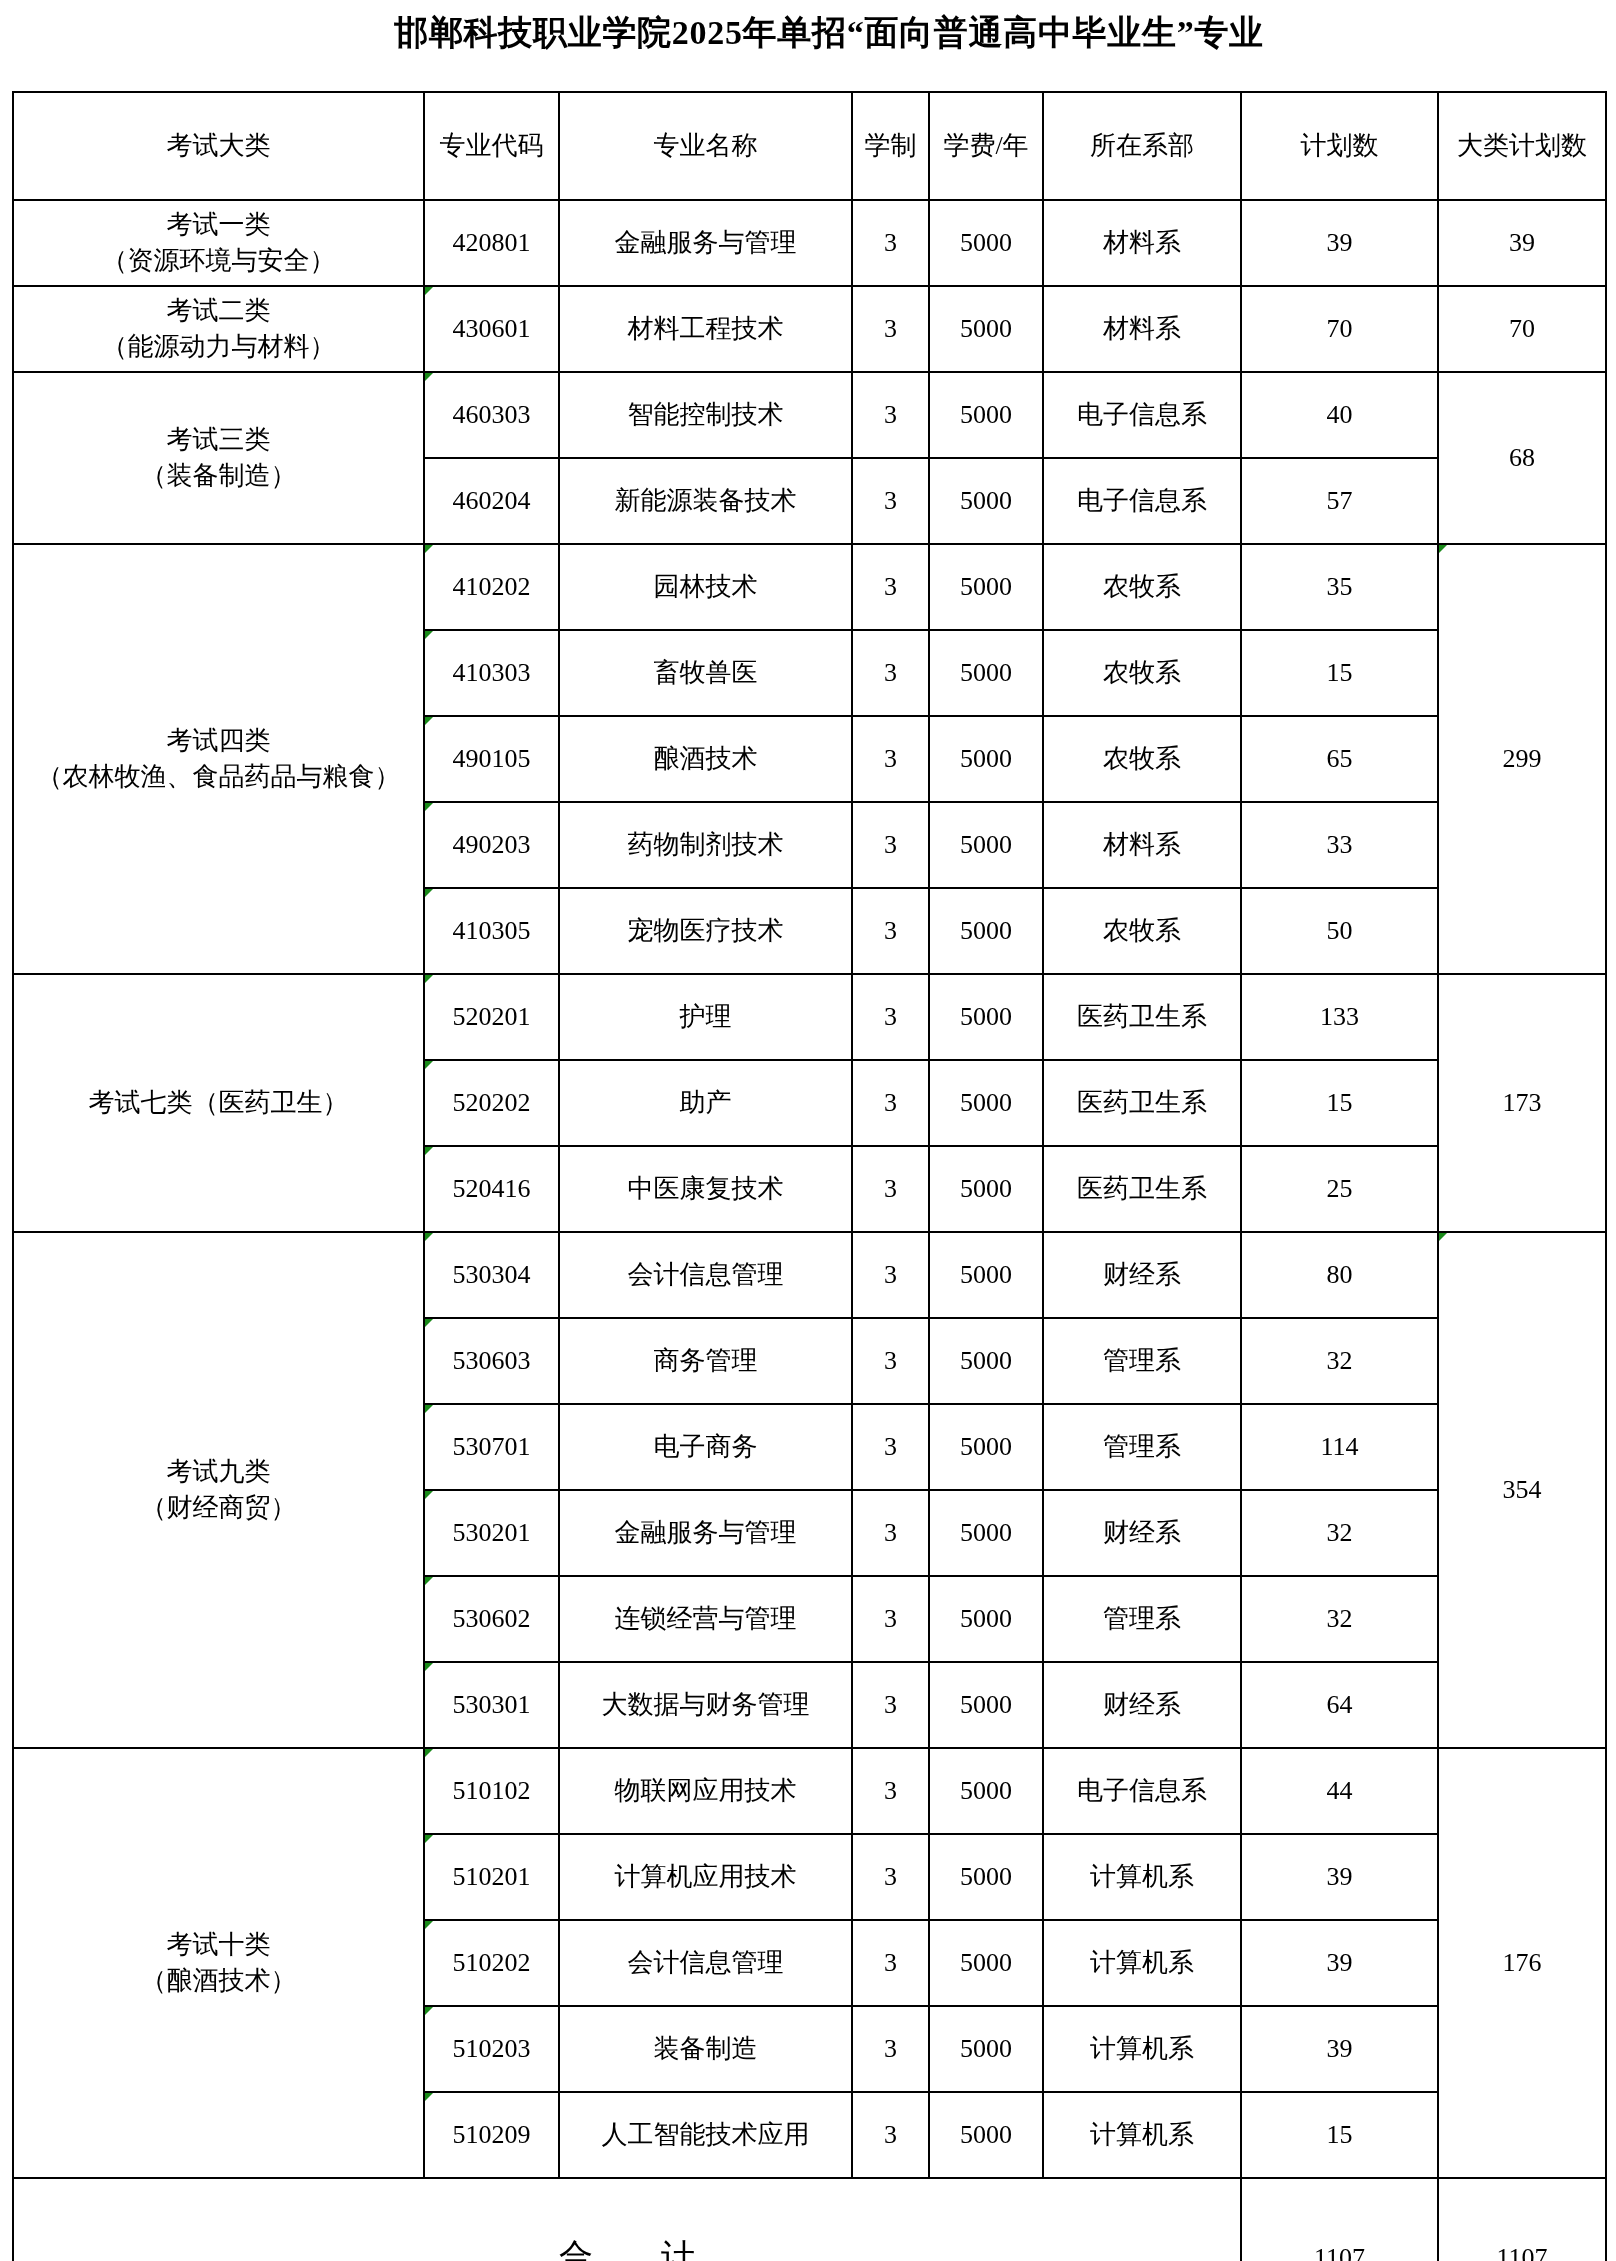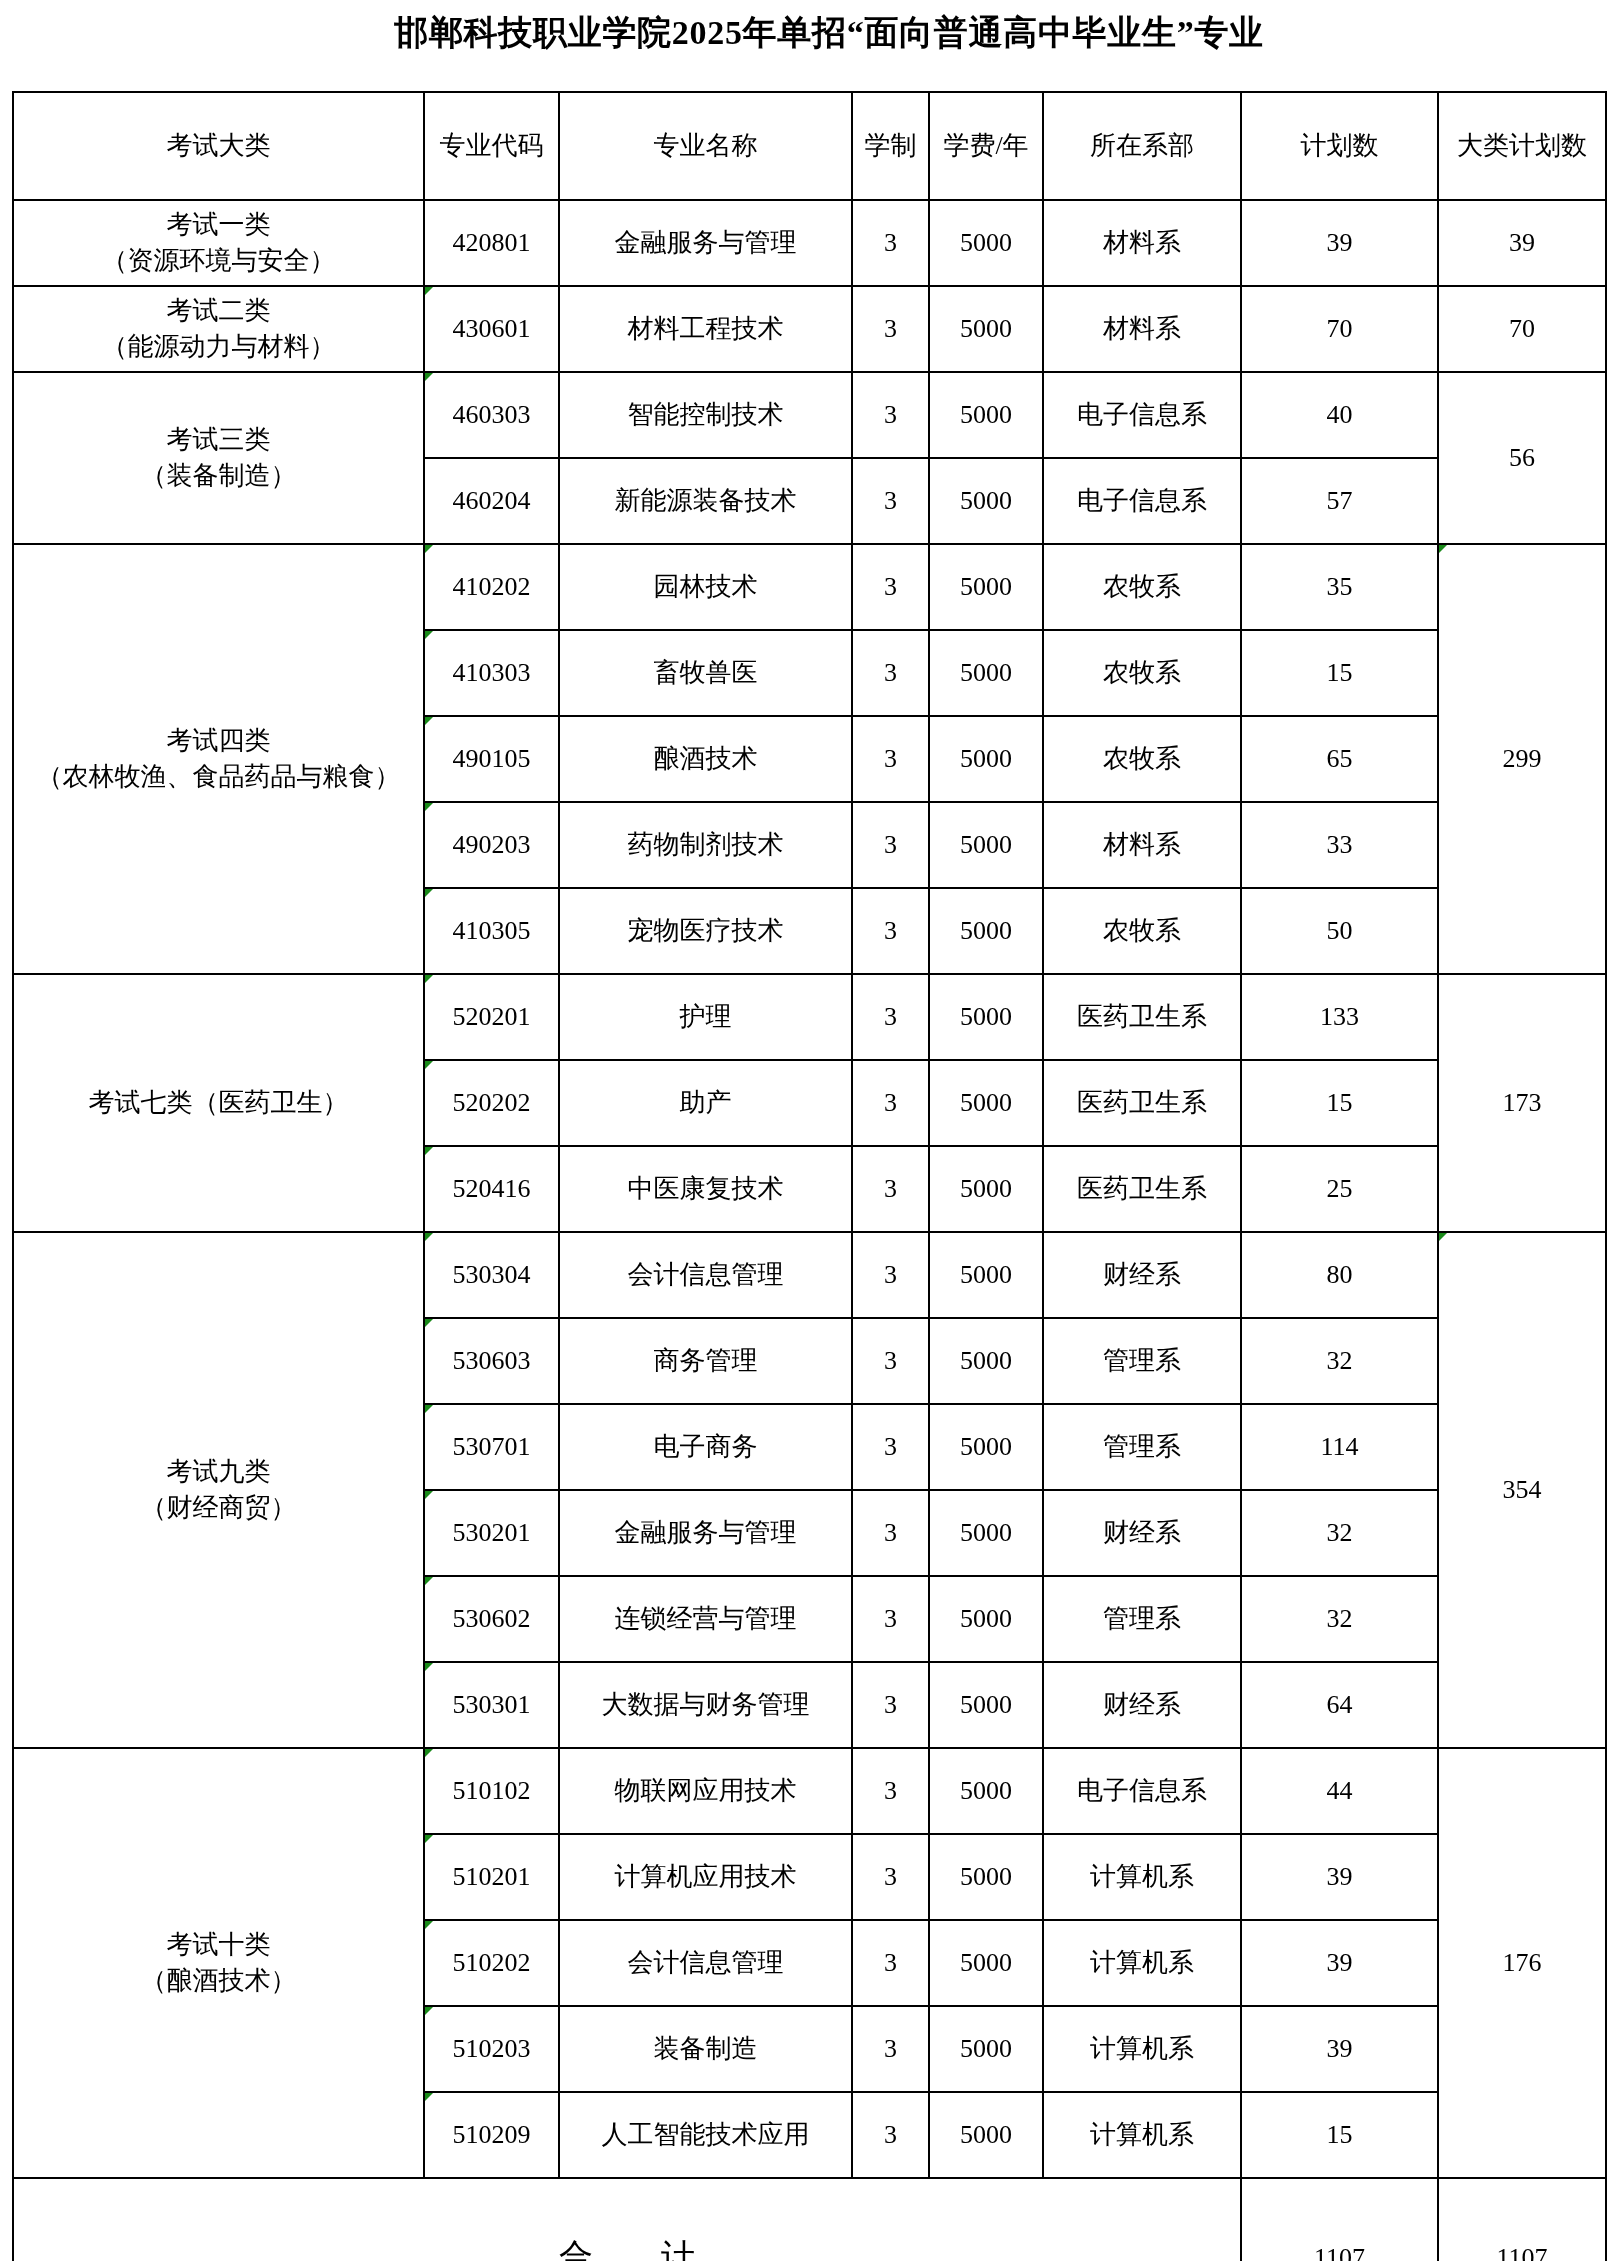--- a/index.html
+++ b/index.html
@@ -84,21 +84,21 @@
       <td rowspan="2">
           <div>考试三类</div>
           <div>（装备制造）</div>
         </td>
       <td class="num tri">460303</td>
       <td>智能控制技术</td>
       <td class="num">3</td>
       <td class="num">5000</td>
       <td>电子信息系</td>
       <td class="num">40</td>
-      <td rowspan="2" class="num">56</td>
+      <td rowspan="2" class="num">68</td>
     </tr>
     <tr>
       <td class="num">460204</td>
       <td>新能源装备技术</td>
       <td class="num">3</td>
       <td class="num">5000</td>
       <td>电子信息系</td>
       <td class="num">57</td>
     </tr>
 

